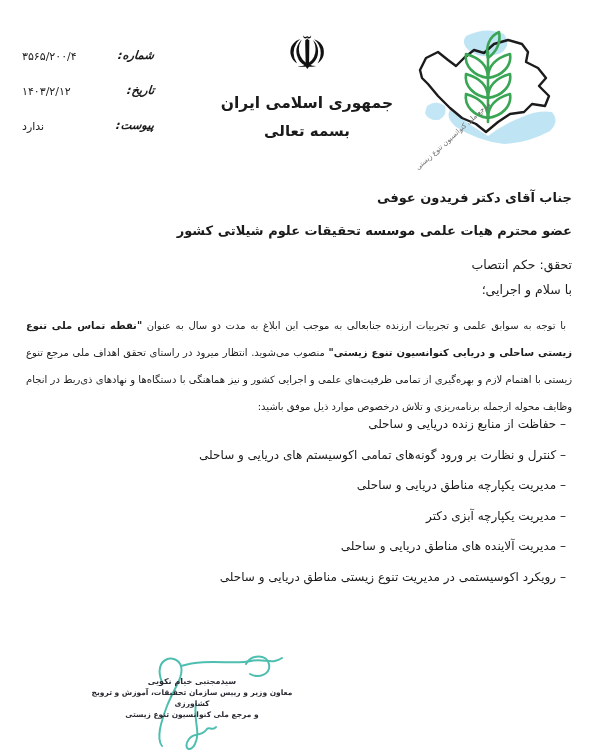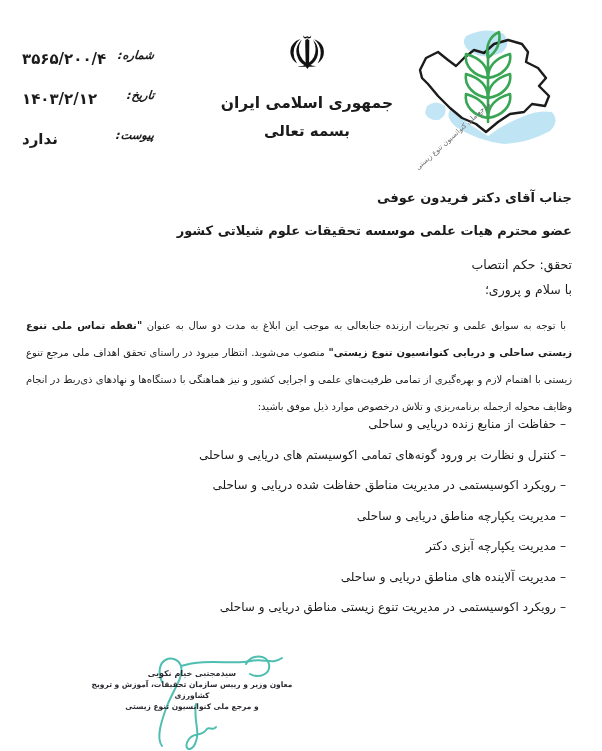--- a/index.html
+++ b/index.html
@@ -10,21 +10,21 @@
     background:#ffffff;
     font-family:"DejaVu Sans", sans-serif;
     color:#1b1b1b;
     direction:rtl;
     overflow:hidden;
   }
   
   .meta{position:absolute;top:48px;left:22px;width:132px;}
   .meta-row{display:flex;flex-direction:row;justify-content:space-between;align-items:flex-start;margin-bottom:20px;direction:rtl;}
   .meta-label{font-size:11.5px;font-weight:bold;font-style:italic;transform:skewX(-6deg);white-space:nowrap;}
-  .meta-value{font-size:15px;font-weight:bold;white-space:nowrap;direction:ltr;text-align:center;padding-top:2px;}
+  .meta-value{font-size:11px;font-weight:normal;white-space:nowrap;direction:ltr;text-align:center;padding-top:2px;}
   
   .emblem-block{position:absolute;top:28px;left:207px;width:200px;text-align:center;}
   .emblem-glyph{font-size:46px;line-height:50px;color:#111;}
   .emblem-country{font-size:15.5px;font-weight:bold;margin-top:16px;letter-spacing:-0.3px;}
   .emblem-bism{font-size:15px;font-weight:bold;margin-top:10px;}
   
   .logo{position:absolute;top:20px;left:400px;width:178px;height:140px;}
   .logo svg{display:block;}
   .logo-caption{
     position:absolute;left:-6px;top:112px;width:118px;
@@ -44,21 +44,21 @@
     text-indent:6px;
   }
   .body-par .bold{font-weight:bold;}
   
   .duties{position:absolute;top:409px;right:36px;left:30px;list-style:none;margin:0;padding:0;}
   .duties li{font-size:12px;line-height:30.5px;white-space:nowrap;}
   .duties li::before{content:"\2013\00A0 ";}
   
   .sig-block{position:absolute;top:652px;left:84px;width:216px;height:98px;text-align:center;}
   .sig-scribble{position:absolute;top:0;left:4px;z-index:1;}
-  .sig-text{position:relative;z-index:2;margin-top:16px;}
+  .sig-text{position:relative;z-index:2;margin-top:24px;}
   .sig-name{font-size:8px;font-weight:bold;color:#2b2b34;line-height:11px;}
   .sig-title{font-size:7.5px;font-weight:bold;color:#2b2b34;line-height:11px;}
 </style>
 </head>
 <body>
 
 <div class="page">
 
   <div class="meta">
     <div class="meta-row">
@@ -103,28 +103,27 @@
     </svg>
     <div class="logo-caption">مرجع ملی کنوانسیون تنوع زیستی</div>
   </div>
 
   <div class="recipient">
     <div class="recipient-line">جناب آقای دکتر فریدون عوفی</div>
     <div class="recipient-line">عضو محترم هیات علمی موسسه تحقیقات علوم شیلاتی کشور</div>
   </div>
 
   <div class="subject">تحقق: حکم انتصاب</div>
-  <div class="salutation">با سلام و پروری؛</div>
+  <div class="salutation">با سلام و اجرایی؛</div>
 
   <p class="body-par"><span>با توجه به سوابق علمی و تجربیات ارزنده جنابعالی به موجب این ابلاغ به مدت دو سال به عنوان </span><span class="bold">"نقطه تماس ملی تنوع زیستی ساحلی و دریایی کنوانسیون تنوع زیستی"</span><span> منصوب می‌شوید. انتظار میرود در راستای تحقق اهداف ملی مرجع تنوع زیستی با اهتمام لازم و بهره‌گیری از تمامی ظرفیت‌های علمی و اجرایی کشور و نیز هماهنگی با دستگاه‌ها و نهادهای ذی‌ربط در انجام وظایف محوله ازجمله برنامه‌ریزی و تلاش درخصوص موارد ذیل موفق باشید:</span></p>
 
   <ul class="duties">
     <li>حفاظت از منابع زنده دریایی و ساحلی</li>
     <li>کنترل و نظارت بر ورود گونه‌های تمامی اکوسیستم های دریایی و ساحلی</li>
-    <li>رویکرد اکوسیستمی در مدیریت مناطق حفاظت شده دریایی و ساحلی</li>
     <li>مدیریت یکپارچه مناطق دریایی و ساحلی</li>
     <li>مدیریت یکپارچه آبزی دکتر</li>
     <li>مدیریت آلاینده های مناطق دریایی و ساحلی</li>
     <li>رویکرد اکوسیستمی در مدیریت تنوع زیستی مناطق دریایی و ساحلی</li>
   </ul>
 
   <div class="sig-block">
     <svg class="sig-scribble" width="208" height="98" viewBox="0 0 208 98">
       <g stroke="#2fb3a3" fill="none" stroke-width="2" stroke-linecap="round" opacity="0.85">
         <path d="M74,30 C64,6 88,0 93,14 C96,25 86,36 79,54 C73,70 68,86 74,94"></path>

